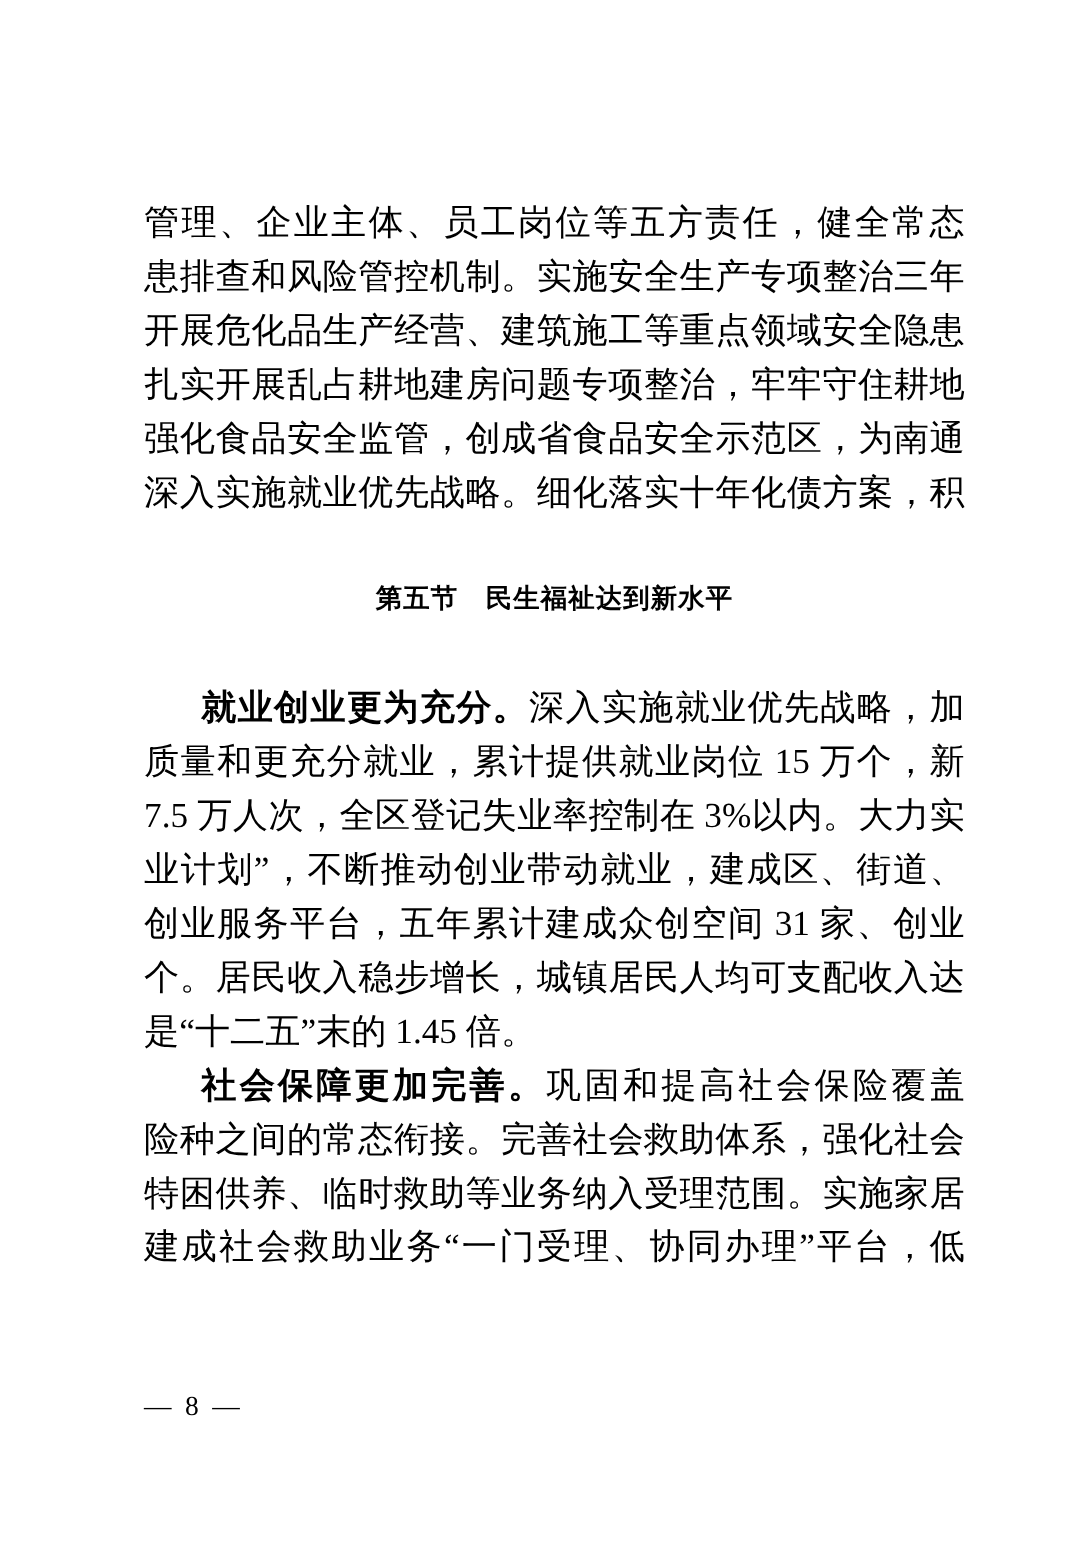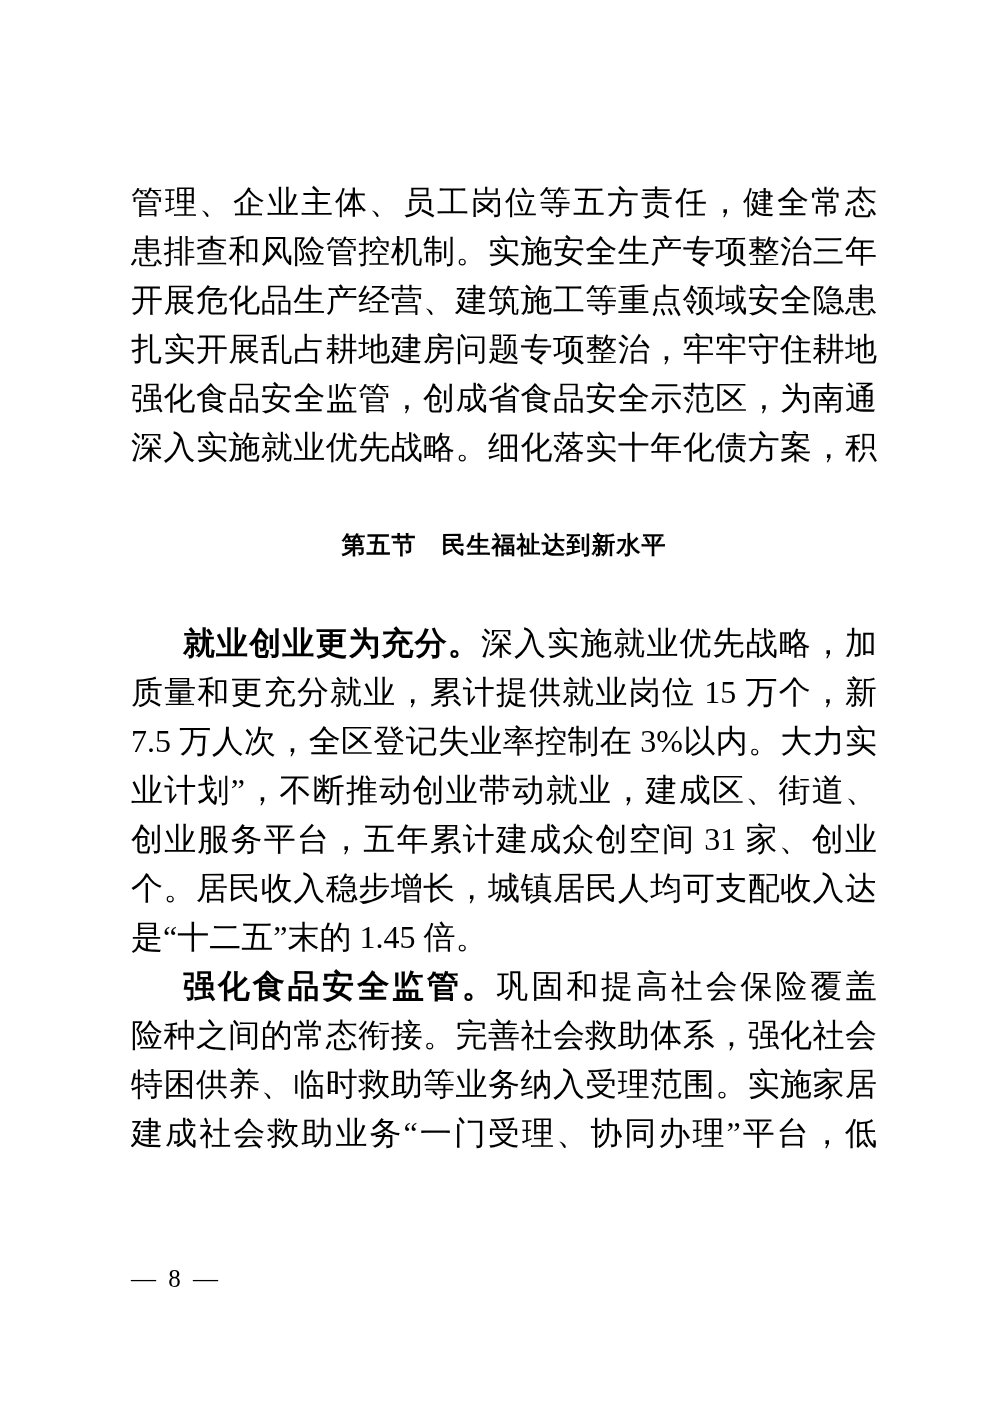--- a/index.html
+++ b/index.html
@@ -81,21 +81,21 @@
         <div class="line">质量和更充分就业，累计提供就业岗位 15 万个，新增就业人数</div>
         <div class="line">7.5 万人次，全区登记失业率控制在 3%以内。大力实施“万人创</div>
         <div class="line">业计划”，不断推动创业带动就业，建成区、街道、社区三级联动</div>
         <div class="line">创业服务平台，五年累计建成众创空间 31 家、创业孵化基地 17</div>
         <div class="line">个。居民收入稳步增长，城镇居民人均可支配收入达 5.6 万元，</div>
         <div class="line">是“十二五”末的 1.45 倍。</div>
       </div>
   </div>
 
   <div class="para">
-    <div class="line first-line"><span class="lead">强化食品安全监管。</span><span>巩固和提高社会保险覆盖率，规范各类</span></div>
+    <div class="line first-line"><span class="lead">社会保障更加完善。</span><span>巩固和提高社会保险覆盖率，规范各类</span></div>
     <div class="lines">
         <div class="line">险种之间的常态衔接。完善社会救助体系，强化社会救助“兜底”，</div>
         <div class="line">特困供养、临时救助等业务纳入受理范围。实施家居安防智能化</div>
         <div class="line">建成社会救助业务“一门受理、协同办理”平台，低保、低收入、</div>
       </div>
   </div>
 
   <div class="footer">— 8 —</div>
 
 </div>

